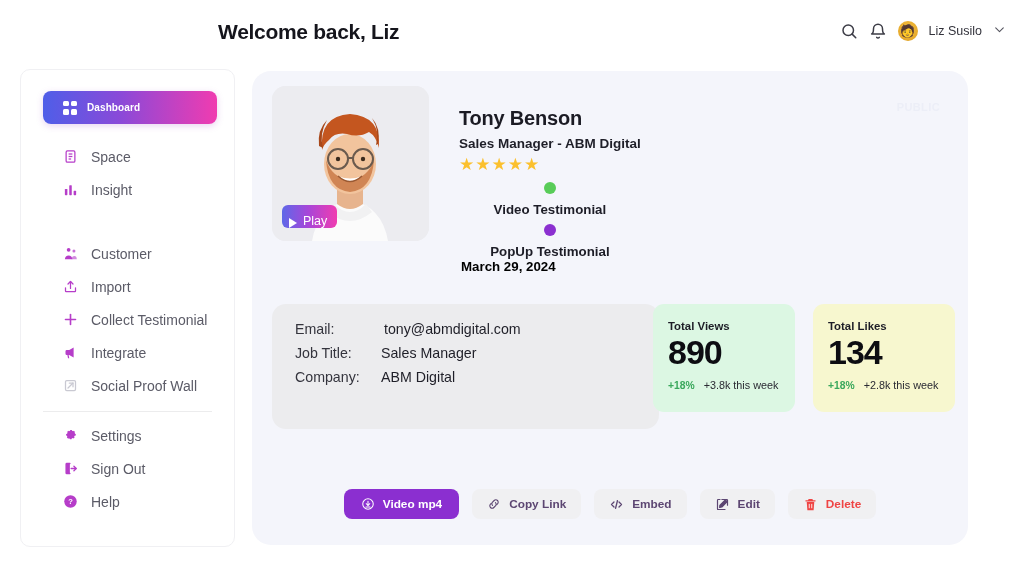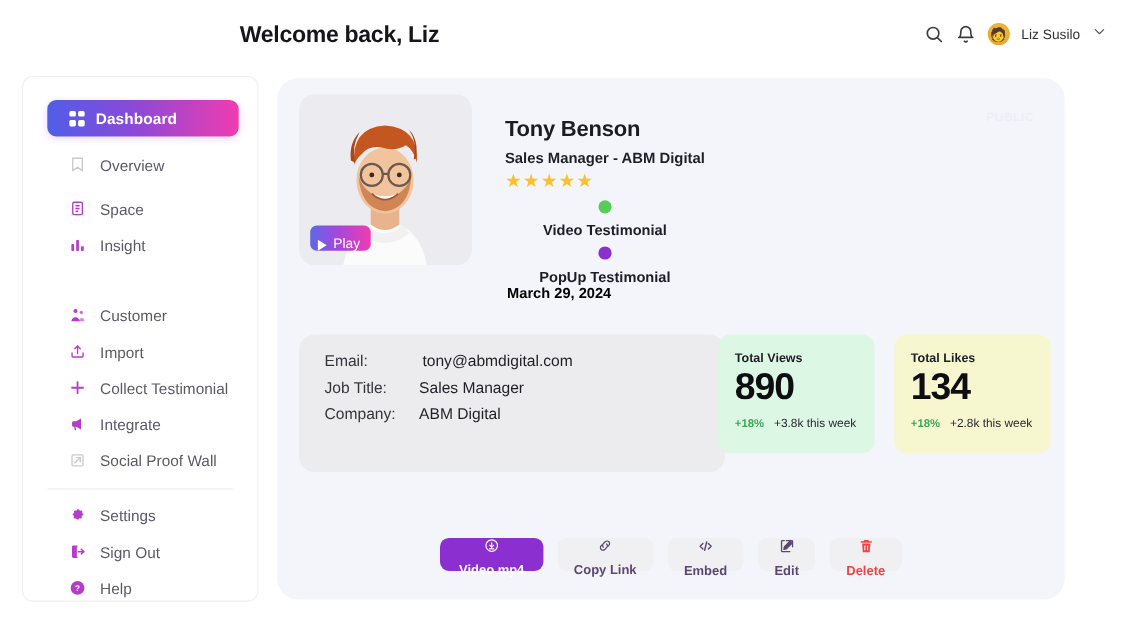--- a/index.html
+++ b/index.html
@@ -45,21 +45,21 @@
     padding-top: 21px;
   }
   .nav-active {
     margin: 0 17px 0 22px;
     height: 33px; border-radius: 8px;
     background: linear-gradient(90deg, #4f5ee8 0%, #8b49d8 45%, #f03cb0 100%);
     display: flex; align-items: center; gap: 10px;
     padding-left: 20px;
     box-shadow: 0 2px 7px rgba(150,60,190,0.22);
   }
-  .nav-active .label { color: #ffffff; font-size: 14px; font-weight: 600; letter-spacing: .1px;}
+  .nav-active .label { color: #ffffff; font-size: 10px; font-weight: 600; letter-spacing: .1px;}
   .grid-icon { width: 14px; height: 14px; display:grid; grid-template-columns: 1fr 1fr; grid-template-rows: 1fr 1fr; gap: 2.5px; }
   .grid-icon i { background:#fff; border-radius:1.5px; display:block; }
 
   .nav-item {
     display: flex; align-items: center; gap: 13px;
     padding-left: 42px; height: 33px;
     font-size: 14px; color: #5b5b67;
   }
   .nav-icon { width: 15px; height: 15px; flex: 0 0 15px; color: #b63dc9; display:block; }
   .nav-icon.muted { color: #c9c9d2; }
@@ -145,21 +145,20 @@
     width: 716px;
     display: flex; justify-content: center; align-items: center; gap: 13px;
   }
   .abtn {
     height: 30px; border-radius: 8px;
     display: flex; align-items: center; gap: 8px;
     padding: 0 15px;
     font-size: 11.8px; font-weight: 600;
     background: #f0f0f2; color: #5c4672;
     border: none;
-    flex-direction: column;
   }
   .abtn.primary { background: #8b2fd0; color: #ffffff; padding: 0 17px; }
   .abtn.danger { color: #ef4444; }
   .abtn svg { display: block; }
 
   .ico14 { width: 14px; height: 14px; flex: 0 0 14px; }
   .ico15 { width: 15px; height: 15px; flex: 0 0 15px; }
 </style>
 </head>
 <body>
@@ -199,26 +198,20 @@
         <i></i>
         <i></i>
         <i></i>
         <i></i>
       </span>
     <span class="label">Dashboard</span>
   </div>
 
   <div style="height:9px"></div>
 
-  <div class="nav-item">
-    <svg class="nav-icon muted" viewBox="0 0 24 24" fill="none" stroke="currentColor" stroke-width="2" stroke-linejoin="round">
-      <path d="M5 3h14v18l-7-5-7 5z"></path>
-    </svg>
-    <span class="nav-label">Overview</span>
-  </div>
 
   <div style="height:7px"></div>
 
   <div class="nav-item">
     <svg class="nav-icon" viewBox="0 0 24 24" fill="none" stroke="currentColor" stroke-width="2" stroke-linejoin="round">
       <rect x="5" y="3" width="14" height="18" rx="2"></rect>
         <line x1="9" y1="8" x2="15" y2="8"></line>
         <line x1="9" y1="12" x2="15" y2="12"></line>
         <line x1="9" y1="16" x2="13" y2="16"></line>
     </svg>

